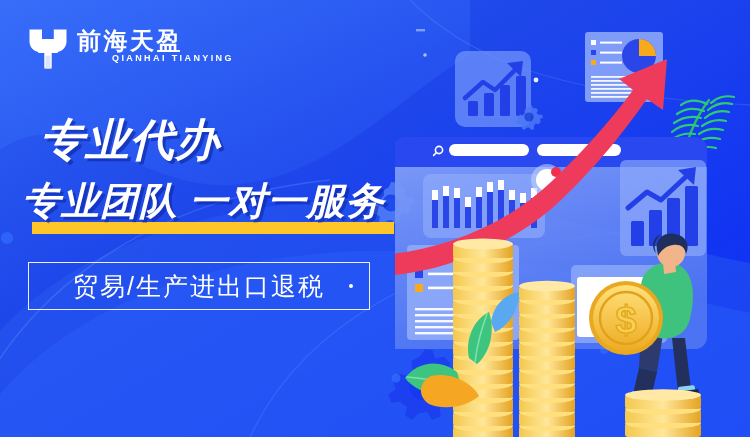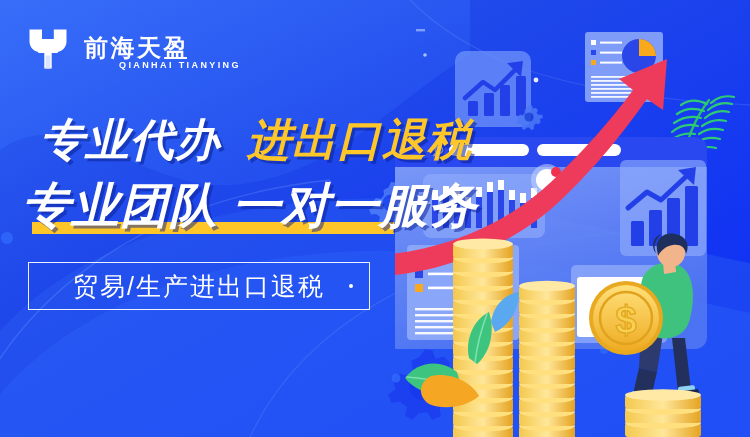--- a/index.html
+++ b/index.html
@@ -31,22 +31,22 @@
     left: 0; top: 0;
     width: 430px; height: 437px;
     z-index: 20;
   }
 
   
   .logo-row {
     position: absolute;
     left: 28px; top: 28px;
     display: flex;
-    align-items: flex-end;
-    gap: 16px;
+    align-items: flex-start;
+    gap: 9px;
   }
   .logo-mark { width: 40px; height: 42px; flex: none; }
   .logo-text { display: flex; flex-direction: column; gap: 1px; }
   .logo-cn {
     color: #ffffff;
     font-size: 24px;
     font-weight: 700;
     letter-spacing: 2.5px;
     line-height: 1.05;
     white-space: nowrap;
@@ -89,21 +89,21 @@
 
   .headline-2-wrap {
     position: absolute;
     left: 22px; top: 182px;
     white-space: nowrap;
   }
   .headline-2 {
     position: relative;
     z-index: 2;
     color: #ffffff;
-    font-size: 48px;
+    font-size: 38px;
     font-weight: 900;
     font-style: italic;
     letter-spacing: 1px;
     line-height: 1;
     text-shadow: 3px 3px 0 rgba(9,32,150,0.5);
   }
   .underline-bar {
     position: absolute;
     left: 10px; top: 40px;
     width: 362px; height: 12px;
@@ -221,21 +221,20 @@
         <rect x="17.6" y="27.6" width="4.8" height="12.9" fill="#dbe4ff"></rect>
       </svg>
       <div class="logo-text">
         <div class="logo-cn">前海天盈</div>
         <div class="logo-en">QIANHAI  TIANYING</div>
       </div>
     </div>
 
     <div class="headline-1">
       <span class="h-white">专业代办</span>
-      <span class="h-gold">进出口退税</span>
     </div>
 
     <div class="headline-2-wrap">
       <div class="underline-bar"></div>
       <div class="headline-2">专业团队 一对一服务</div>
     </div>
 
     <div class="sub-box">
       <span class="sub-box-text">贸易/生产进出口退税</span>
       <span class="sub-dot"></span>

